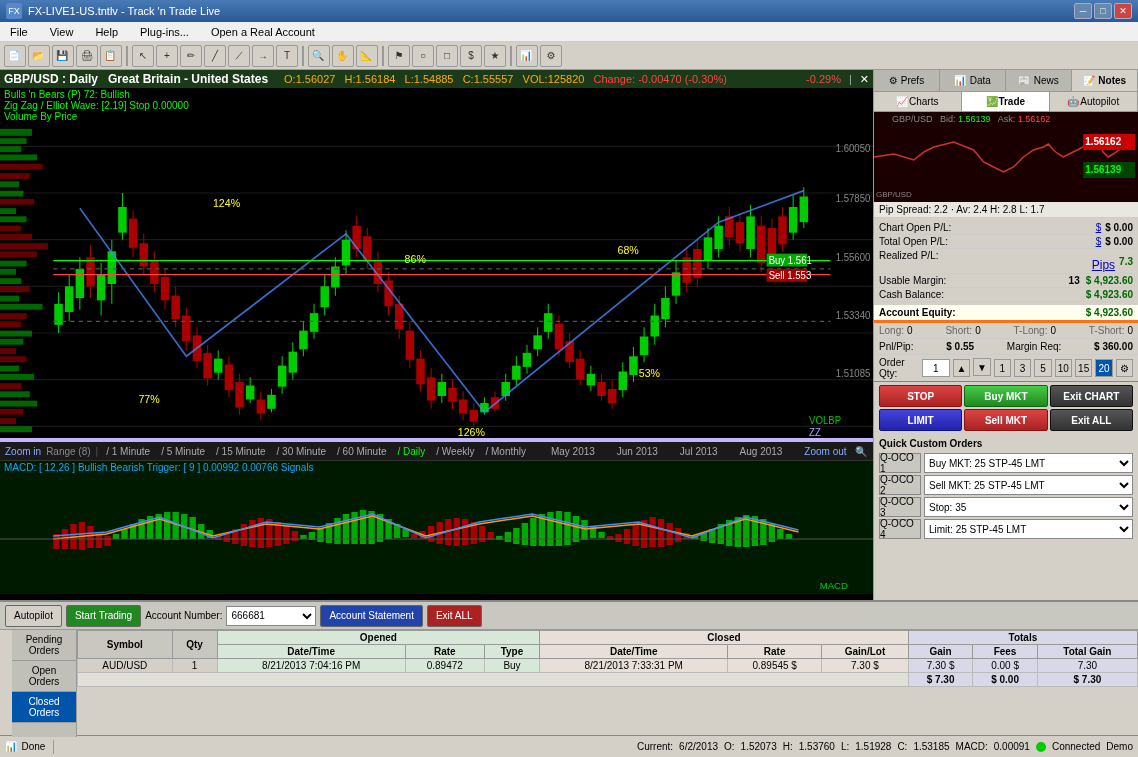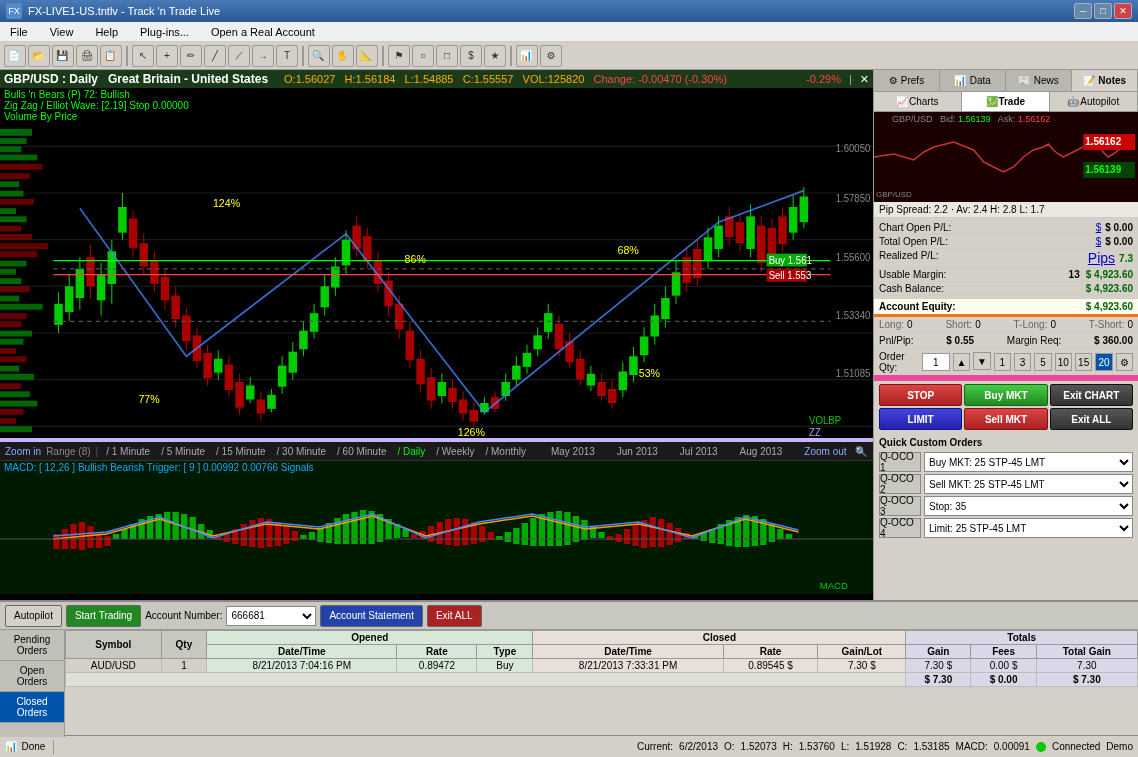--- a/index.html
+++ b/index.html
@@ -81,21 +81,21 @@
     
     
     .equity-row { display: flex; justify-content: space-between; padding: 2px 5px; font-size: 10px; background: #fffff0; border-bottom: 3px solid #f97316; }
     .equity-label { font-weight: bold; }
     .equity-value { color: #006600; font-weight: bold; }
     
     
     .pnl-row { display: flex; justify-content: space-between; padding: 2px 5px; font-size: 10px; border-bottom: 1px solid #ccc; }
     
     
-    .order-row { display: flex; align-items: center; gap: 3px; padding: 2px 5px; font-size: 10px; border-bottom: 6px solid #ec4899; }
+    .order-row { display: flex; align-items: center; gap: 3px; padding: 2px 5px; font-size: 10px; border-bottom: 1px solid #ec4899; }
     .qty-input { width: 28px; height: 18px; border: 1px solid #999; text-align: center; font-size: 10px; background: #fff; }
     .qty-btn-sm { width: 20px; height: 18px; background: #d4d0c8; border: 1px solid #999; font-size: 10px; cursor: pointer; display: flex; align-items: center; justify-content: center; }
     .qty-btn-active { background: #0055aa; color: #fff; }
     
     
     .trade-btns { display: grid; grid-template-columns: 1fr 1fr 1fr; gap: 2px; padding: 3px 5px; }
     .trade-btn { height: 22px; border: 1px solid #666; border-radius: 2px; cursor: pointer; font-size: 10px; font-weight: bold; display: flex; align-items: center; justify-content: center; }
     .trade-btn.red-btn { background: linear-gradient(to bottom, #dd4444, #aa2222); color: #fff; border-color: #881111; }
     .trade-btn.blue-btn { background: linear-gradient(to bottom, #4444dd, #2222aa); color: #fff; border-color: #111188; }
     .trade-btn.green-btn { background: linear-gradient(to bottom, #44cc44, #228822); color: #fff; border-color: #116611; }
@@ -113,21 +113,21 @@
     .bottom-toolbar { height: 28px; background: #c8c8c0; display: flex; align-items: center; gap: 4px; padding: 0 5px; border-bottom: 1px solid #999; }
     .bot-btn { height: 22px; padding: 0 8px; border: 1px solid #666; border-radius: 2px; cursor: pointer; font-size: 10px; display: flex; align-items: center; }
     .bot-btn.green-bg { background: #228822; color: #fff; }
     .bot-btn.blue-bg { background: #2244aa; color: #fff; }
     .bot-btn.red-bg { background: #aa2222; color: #fff; }
     .bot-btn.default { background: #d4d0c8; }
     .account-label { font-size: 10px; }
     .account-select { height: 20px; font-size: 10px; border: 1px solid #888; background: #fff; width: 90px; }
     
     
-    .orders-area { display: flex; height: calc(135px - 28px); }
+    .orders-area { display: flex; height: calc(135px - 28px); padding-left: 12px; }
     .orders-sidebar { width: 65px; background: #c0c0b8; border-right: 1px solid #999; display: flex; flex-direction: column; }
     .orders-side-btn { padding: 4px 4px; font-size: 10px; cursor: pointer; border-bottom: 1px solid #999; text-align: center; }
     .orders-side-btn.active { background: #0055aa; color: #fff; }
     .orders-table-area { flex: 1; overflow: auto; }
     .orders-table { width: 100%; border-collapse: collapse; font-size: 10px; }
     .orders-table th { background: #c8c8c0; border: 1px solid #999; padding: 1px 4px; text-align: center; font-weight: bold; white-space: nowrap; }
     .orders-table td { border: 1px solid #bbb; padding: 1px 4px; text-align: center; white-space: nowrap; }
     .orders-table .total-row td { background: #e0e0d8; font-weight: bold; }
     .col-opened { background: #d8e8d8 !important; }
     .col-closed { background: #e8e0d8 !important; }
@@ -731,21 +731,21 @@
       <div class="trade-row">
         <span class="trade-label">Total Open P/L:</span>
         <span style="display:flex; gap:4px; align-items:center;">
           <a href="#" style="color:#0000cc; font-size:10px;">$</a>
           <span class="trade-value">$ 0.00</span>
         </span>
       </div>
       <div class="trade-row">
         <span class="trade-label">Realized P/L:</span>
         <span style="display:flex; gap:4px; align-items:center;">
-          <a href="#" style="color:#0000cc; font-size:14px;">Pips</a>
+          <a href="#" style="color:#0000cc; font-size:12px;margin-top:8px;">Pips</a>
           <span class="trade-value green">7.3</span>
         </span>
       </div>
       <div class="trade-row">
         <span class="trade-label">Usable Margin:</span>
         <span style="display:flex; gap:6px; align-items:center;">
           <span class="trade-value">13</span>
           <span class="trade-value green">$ 4,923.60</span>
         </span>
       </div>

